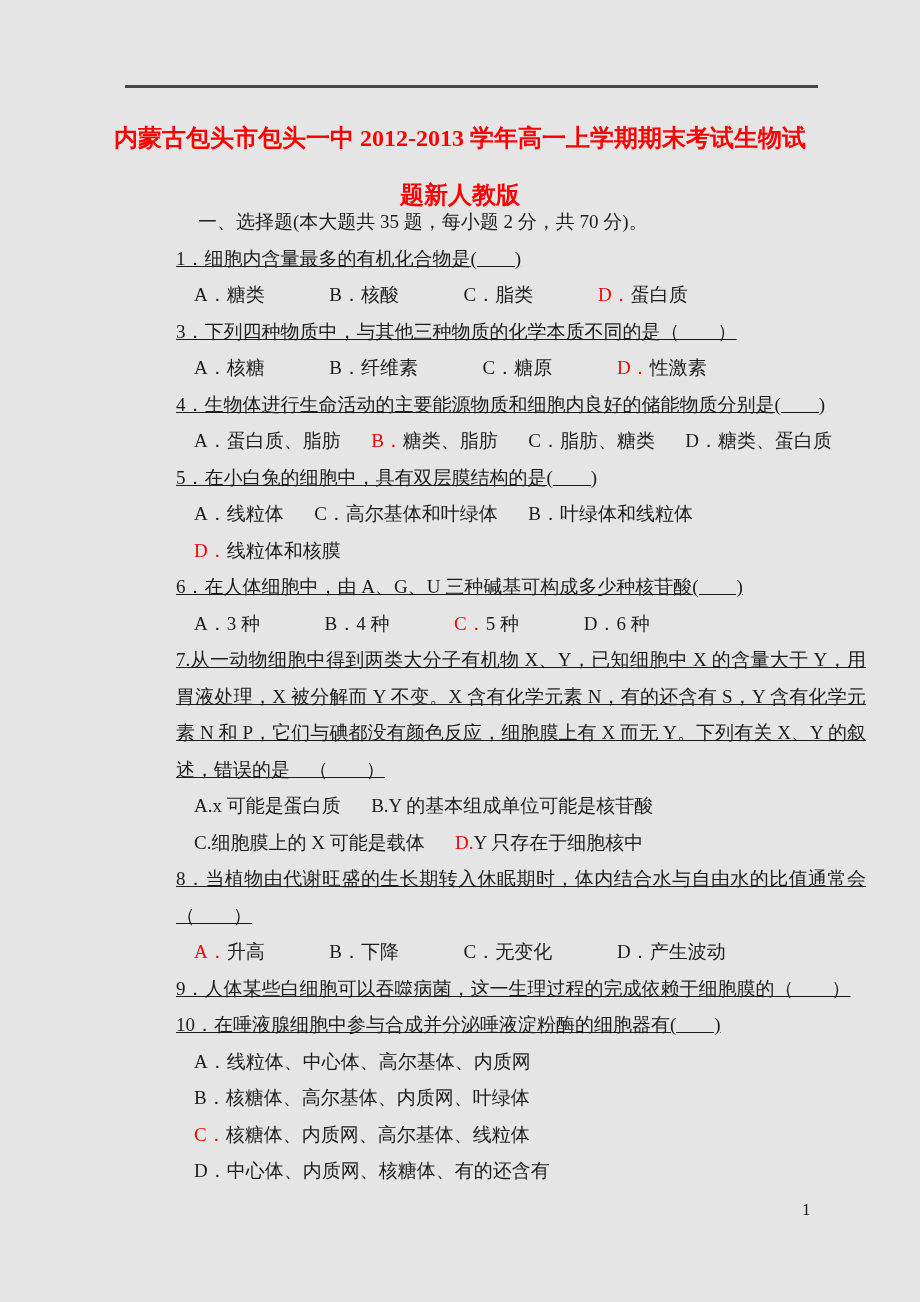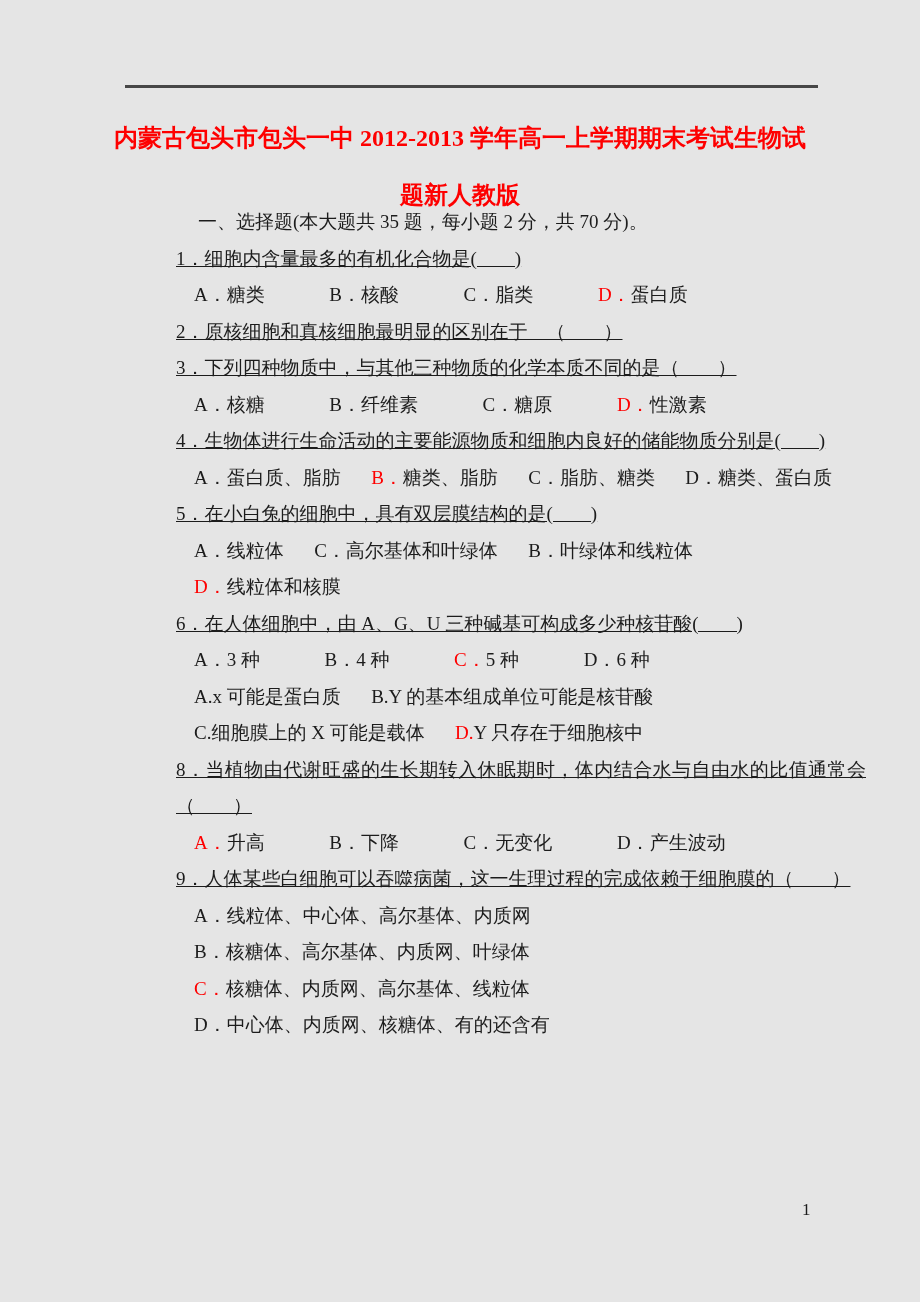--- a/index.html
+++ b/index.html
@@ -48,21 +48,20 @@
   <div class="content">
     <div class="section-header">一、选择题(本大题共 35 题，每小题 2 分，共 70 分)。</div>
     <div id="questions">
         <div class="stem">1．细胞内含量最多的有机化合物是(　　)</div>
         <div class="opts wide">
           <span class="opt"><span class="opt-label">A．</span><span class="opt-text">糖类</span></span>
           <span class="opt"><span class="opt-label">B．</span><span class="opt-text">核酸</span></span>
           <span class="opt"><span class="opt-label">C．</span><span class="opt-text">脂类</span></span>
           <span class="opt"><span class="opt-label answer">D．</span><span class="opt-text">蛋白质</span></span>
         </div>
-        <div class="stem">2．原核细胞和真核细胞最明显的区别在于　（　　）</div>
         <div class="stem">3．下列四种物质中，与其他三种物质的化学本质不同的是（　　）</div>
         <div class="opts wide">
           <span class="opt"><span class="opt-label">A．</span><span class="opt-text">核糖</span></span>
           <span class="opt"><span class="opt-label">B．</span><span class="opt-text">纤维素</span></span>
           <span class="opt"><span class="opt-label">C．</span><span class="opt-text">糖原</span></span>
           <span class="opt"><span class="opt-label answer">D．</span><span class="opt-text">性激素</span></span>
         </div>
         <div class="stem">4．生物体进行生命活动的主要能源物质和细胞内良好的储能物质分别是(　　)</div>
         <div class="opts">
           <span class="opt"><span class="opt-label">A．</span><span class="opt-text">蛋白质、脂肪</span></span>
@@ -77,36 +76,38 @@
           <span class="opt"><span class="opt-label">B．</span><span class="opt-text">叶绿体和线粒体</span></span>
           <span class="opt"><span class="opt-label answer">D．</span><span class="opt-text">线粒体和核膜</span></span>
         </div>
         <div class="stem">6．在人体细胞中，由 A、G、U 三种碱基可构成多少种核苷酸(　　)</div>
         <div class="opts wide">
           <span class="opt"><span class="opt-label">A．</span><span class="opt-text">3 种</span></span>
           <span class="opt"><span class="opt-label">B．</span><span class="opt-text">4 种</span></span>
           <span class="opt"><span class="opt-label answer">C．</span><span class="opt-text">5 种</span></span>
           <span class="opt"><span class="opt-label">D．</span><span class="opt-text">6 种</span></span>
         </div>
+        <div class="stem">7.从一动物细胞中得到两类大分子有机物 X、Y，已知细胞中 X 的含量大于 Y，用胃液处理，X 被分解而 Y 不变。X 含有化学元素 N，有的还含有 S，Y 含有化学元素 N 和 P，它们与碘都没有颜色反应，细胞膜上有 X 而无 Y。下列有关 X、Y 的叙述，错误的是　（　　）</div>
         <div class="opts">
           <span class="opt"><span class="opt-label">A.</span><span class="opt-text">x 可能是蛋白质</span></span>
           <span class="opt"><span class="opt-label">B.</span><span class="opt-text">Y 的基本组成单位可能是核苷酸</span></span>
         </div>
         <div class="opts">
           <span class="opt"><span class="opt-label">C.</span><span class="opt-text">细胞膜上的 X 可能是载体</span></span>
           <span class="opt"><span class="opt-label answer">D.</span><span class="opt-text">Y 只存在于细胞核中</span></span>
         </div>
         <div class="stem">8．当植物由代谢旺盛的生长期转入休眠期时，体内结合水与自由水的比值通常会（　　）</div>
         <div class="opts wide">
           <span class="opt"><span class="opt-label answer">A．</span><span class="opt-text">升高</span></span>
           <span class="opt"><span class="opt-label">B．</span><span class="opt-text">下降</span></span>
           <span class="opt"><span class="opt-label">C．</span><span class="opt-text">无变化</span></span>
           <span class="opt"><span class="opt-label">D．</span><span class="opt-text">产生波动</span></span>
         </div>
         <div class="stem">9．人体某些白细胞可以吞噬病菌，这一生理过程的完成依赖于细胞膜的（　　）</div>
+        <div class="stem">10．在唾液腺细胞中参与合成并分泌唾液淀粉酶的细胞器有(　　)</div>
         <div class="opts">
           <span class="opt"><span class="opt-label">A．</span><span class="opt-text">线粒体、中心体、高尔基体、内质网</span></span>
         </div>
         <div class="opts">
           <span class="opt"><span class="opt-label">B．</span><span class="opt-text">核糖体、高尔基体、内质网、叶绿体</span></span>
         </div>
         <div class="opts">
           <span class="opt"><span class="opt-label answer">C．</span><span class="opt-text">核糖体、内质网、高尔基体、线粒体</span></span>
         </div>
         <div class="opts">

